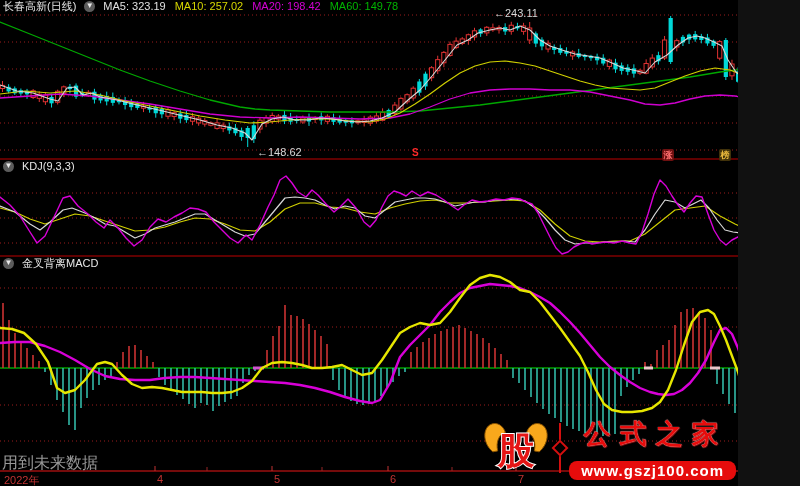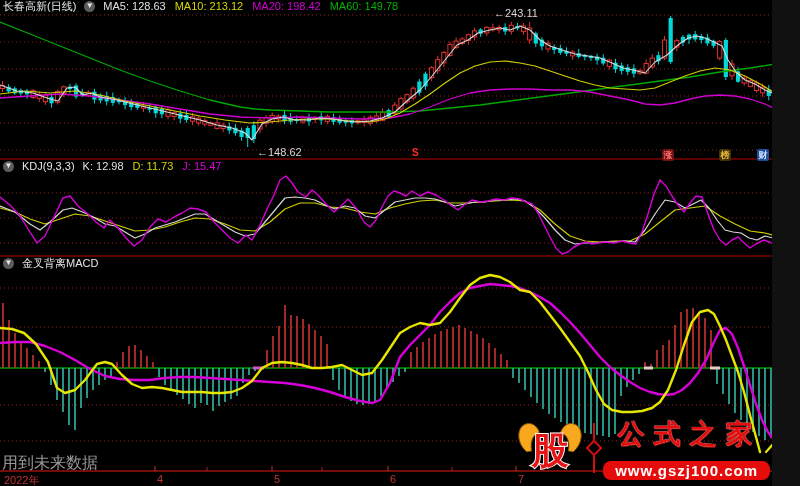--- a/index.html
+++ b/index.html
@@ -1,17 +1,17 @@
 <!DOCTYPE html>
 <html><head>
 <meta charset="utf-8">
 <style>
   html,body{margin:0;padding:0;background:#111;}
-  .screen{position:relative;width:772px;height:486px;background:#000;overflow:hidden;
-          font-family:"Liberation Sans",sans-serif;}
+  .screen{position:relative;width:702px;height:486px;background:#000;overflow:hidden;
+          font-family:"Liberation Sans",sans-serif;padding-left:36px;}
   #chart{position:absolute;left:0;top:0;}
   .hrow{position:absolute;display:flex;align-items:center;gap:8px;font-size:11px;
         line-height:12px;white-space:nowrap;z-index:5;}
   .hitem{letter-spacing:0px;}
   .chev{width:11px;height:11px;border-radius:50%;background:#5c5c5c;color:#e8e8e8;
         font-size:8px;display:inline-flex;align-items:center;justify-content:center;flex:0 0 auto;}
   .title{color:#e6e6e6;}
   .marker{position:absolute;color:#d8d8d8;font-size:11px;z-index:4;}
   .sig{position:absolute;color:#ff2a2a;font-size:10px;font-weight:bold;z-index:4;}
   .badge{position:absolute;width:12px;height:12px;font-size:9px;font-weight:bold;
@@ -465,36 +465,31 @@
       <line x1="207" y1="467" x2="207" y2="471" stroke="#962626" stroke-width="1"></line>
       <line x1="322" y1="467" x2="322" y2="471" stroke="#962626" stroke-width="1"></line>
       <line x1="452" y1="467" x2="452" y2="471" stroke="#962626" stroke-width="1"></line>
     </svg>
 
   
   <div class="hrow" style="left:3px;top:0px;">
     <span class="title">长春高新(日线)</span>
     <span class="chev">▼</span>
     <span id="ma-items" style="display:flex;gap:9px;">
-        <span class="hitem" style="color: rgb(224, 224, 224);">MA5: 128.63</span>
-        <span class="hitem" style="color: rgb(214, 214, 0);">MA10: 213.12</span>
+        <span class="hitem" style="color: rgb(224, 224, 224);">MA5: 323.19</span>
+        <span class="hitem" style="color: rgb(214, 214, 0);">MA10: 257.02</span>
         <span class="hitem" style="color: rgb(212, 0, 212);">MA20: 198.42</span>
         <span class="hitem" style="color: rgb(0, 180, 0);">MA60: 149.78</span>
       </span>
   </div>
 
   
   <div class="hrow" style="left:3px;top:160px;">
     <span class="chev">▼</span>
     <span class="title">KDJ(9,3,3)</span>
-    <span id="kdj-items" style="display:flex;gap:9px;">
-        <span class="hitem" style="color: rgb(224, 224, 224);">K: 12.98</span>
-        <span class="hitem" style="color: rgb(214, 214, 0);">D: 11.73</span>
-        <span class="hitem" style="color: rgb(224, 0, 224);">J: 15.47</span>
-      </span>
   </div>
 
   
   <div class="hrow" style="left:3px;top:257px;">
     <span class="chev">▼</span>
     <span class="title">金叉背离MACD</span>
   </div>
 
   
   <div class="marker" style="left:257px;top:146px;">←148.62</div>

